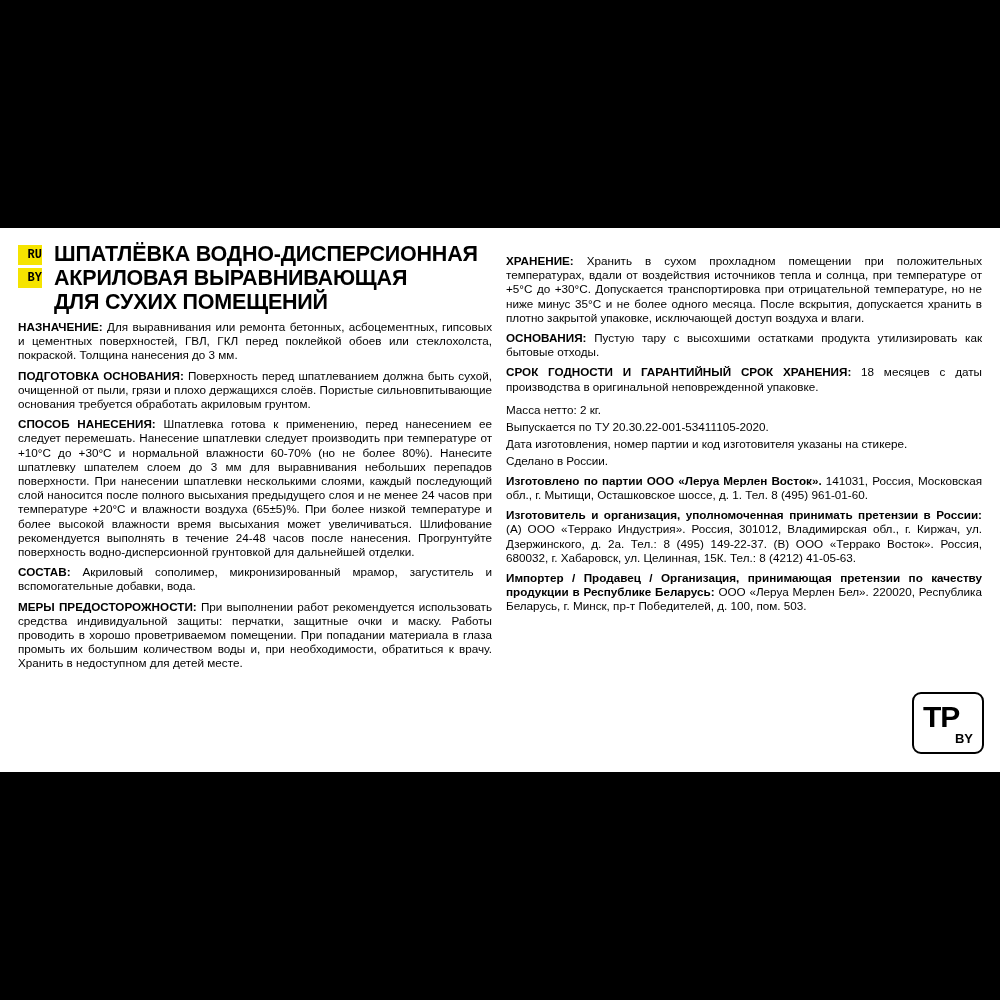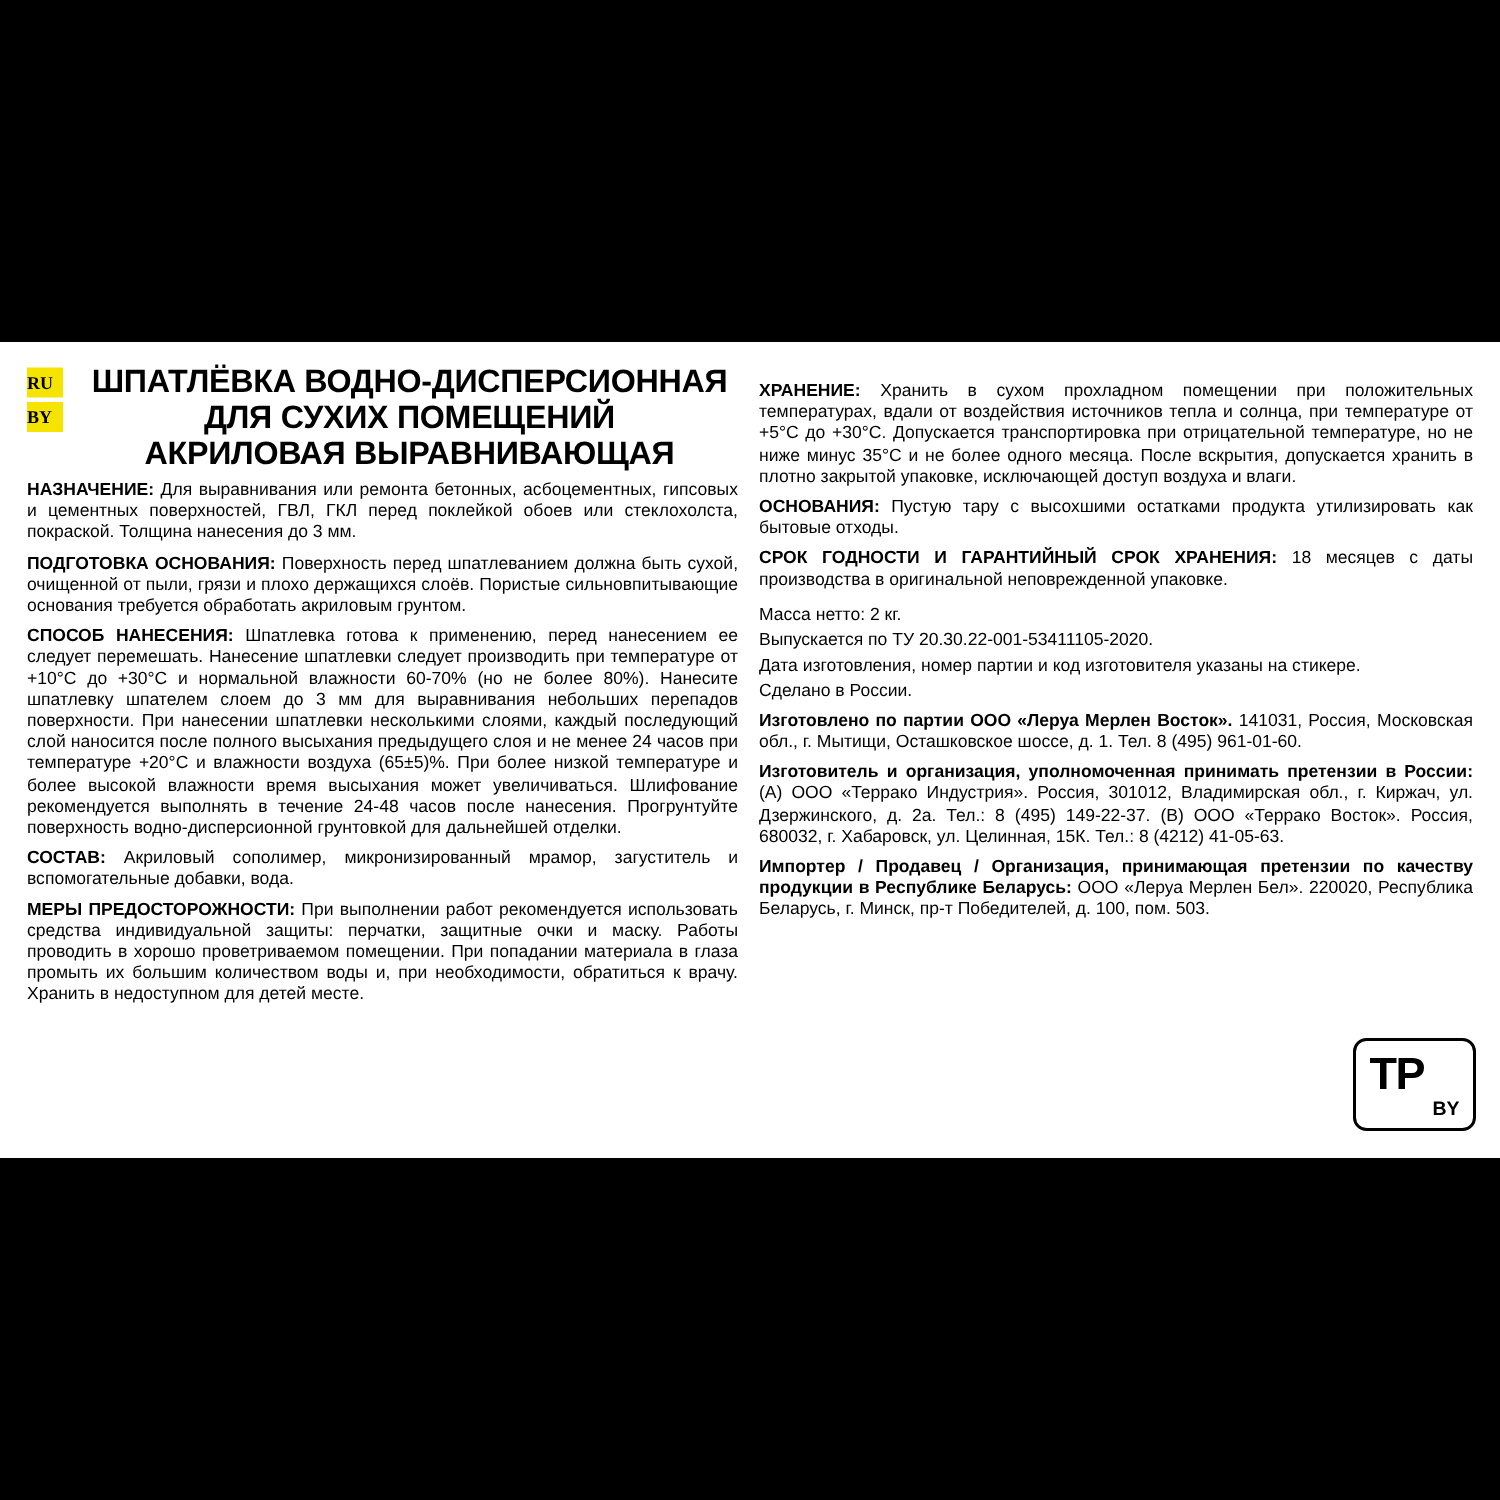--- a/index.html
+++ b/index.html
@@ -50,28 +50,27 @@
     width: 28px;
   }
   .badge {
     width: 24px;
     height: 20px;
     background: #f5e400;
     color: #000;
     font-size: 12px;
     font-weight: bold;
     line-height: 20px;
-    text-align: left;
+    text-align: right;
     margin-bottom: 3px;
-    font-family: Liberation Serif, serif;
+    font-family: Liberation Mono, monospace;
   }
 
   .title-block {
     margin-left: 36px;
-    text-align: center;
   }
   .title-line {
     font-size: 21.5px;
     font-weight: bold;
     line-height: 24px;
     letter-spacing: -0.2px;
     color: #000;
     white-space: nowrap;
   }
 
@@ -94,21 +93,21 @@
     line-height: 15px;
     color: #000;
     text-align: left;
   }
   .small-gap { padding-top: 8px; }
 
   .tp-logo {
     position: absolute;
     right: 16px;
     bottom: 18px;
-    width: 82px;
+    width: 72px;
     height: 62px;
     border: 2px solid #000;
     border-radius: 9px;
     box-sizing: border-box;
   }
   .tp-logo .tp-text {
     position: absolute;
     left: 9px;
     top: 8px;
     font-size: 30px;
@@ -135,22 +134,22 @@
 
     <div class="col-left">
 
       <div class="lang-badges">
         <div class="badge">RU</div>
         <div class="badge">BY</div>
       </div>
 
       <div class="title-block">
         <div class="title-line">ШПАТЛЁВКА ВОДНО-ДИСПЕРСИОННАЯ</div>
+        <div class="title-line">АКРИЛОВАЯ ВЫРАВНИВАЮЩАЯ</div>
         <div class="title-line">ДЛЯ СУХИХ ПОМЕЩЕНИЙ</div>
-        <div class="title-line">АКРИЛОВАЯ ВЫРАВНИВАЮЩАЯ</div>
       </div>
 
       <p class="para"><span class="lead">НАЗНАЧЕНИЕ:</span><span> Для выравнивания или ремонта бетонных, асбоцементных, гипсовых и цементных поверхностей, ГВЛ, ГКЛ перед поклейкой обоев или стеклохолста, покраской. Толщина нанесения до 3 мм.</span></p>
 
       <p class="para"><span class="lead">ПОДГОТОВКА ОСНОВАНИЯ:</span><span> Поверхность перед шпатлеванием должна быть сухой, очищенной от пыли, грязи и плохо держащихся слоёв. Пористые сильновпитывающие основания требуется обработать акриловым грунтом.</span></p>
 
       <p class="para"><span class="lead">СПОСОБ НАНЕСЕНИЯ:</span><span> Шпатлевка готова к применению, перед нанесением ее следует перемешать. Нанесение шпатлевки следует производить при температуре от +10°С до +30°С и нормальной влажности 60-70% (но не более 80%). Нанесите шпатлевку шпателем слоем до 3 мм для выравнивания небольших перепадов поверхности. При нанесении шпатлевки несколькими слоями, каждый последующий слой наносится после полного высыхания предыдущего слоя и не менее 24 часов при температуре +20°С и влажности воздуха (65±5)%. При более низкой температуре и более высокой влажности время высыхания может увеличиваться. Шлифование рекомендуется выполнять в течение 24-48 часов после нанесения. Прогрунтуйте поверхность водно-дисперсионной грунтовкой для дальнейшей отделки.</span></p>
 
       <p class="para"><span class="lead">СОСТАВ:</span><span> Акриловый сополимер, микронизированный мрамор, загуститель и вспомогательные добавки, вода.</span></p>
 

